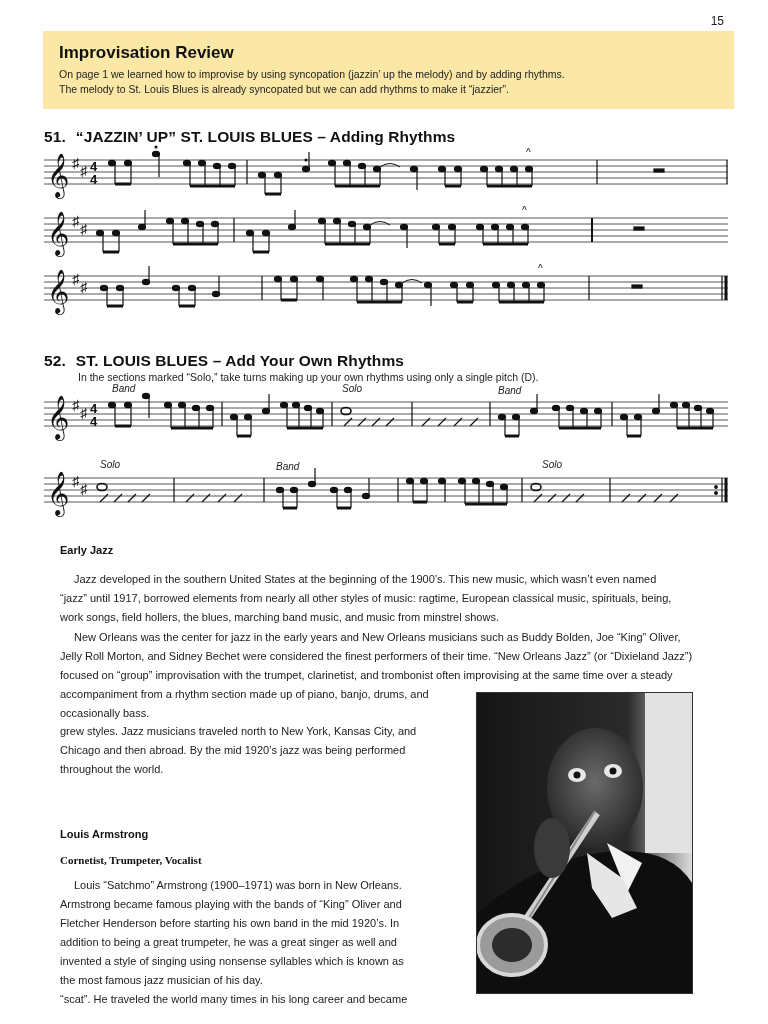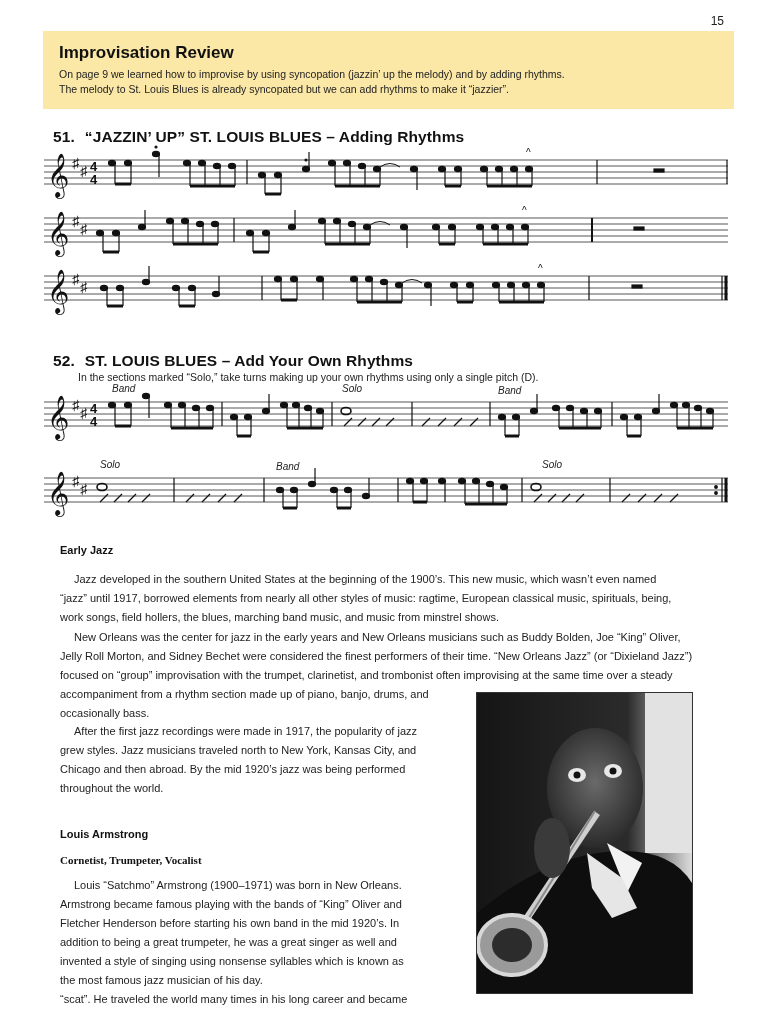--- a/index.html
+++ b/index.html
@@ -9,21 +9,21 @@
   }
   .page-number { position: absolute; top: 14px; right: 44px; font-size: 12px; color: #222; }
   .review-box {
     position: absolute; left: 43px; top: 31px; width: 691px; height: 78px;
     background: #fbe7a6; box-sizing: border-box; padding: 12px 16px 0 16px;
   }
   .review-title { font-size: 17px; font-weight: bold; margin: 0 0 4px 0; color: #111; }
   .review-text { font-size: 10.5px; line-height: 15px; color: #222; }
 
   .exercise-title { position: absolute; left: 44px; font-size: 15.5px; font-weight: bold; color: #111; letter-spacing: 0.1px; }
-  .exercise-title .num { margin-right: 10px; margin-left: 9px; }
+  .exercise-title .num { margin-right: 10px; }
   .exercise-sub { position: absolute; left: 78px; font-size: 10.5px; color: #222; }
 
   .staff { position: absolute; left: 44px; width: 684px; height: 60px; }
   .staff svg { display: block; }
 
   .section-title { position: absolute; left: 60px; font-size: 11px; font-weight: bold; color: #111; }
   .section-sub { position: absolute; left: 60px; font-size: 11px; font-weight: bold; color: #111; }
   .para { position: absolute; left: 60px; font-size: 11px; line-height: 19px; color: #222; }
   .para .indent { display: inline-block; width: 14px; }
 
@@ -32,21 +32,21 @@
     border: 1px solid #333; background: #222; overflow: hidden;
   }
 </style>
 </head>
 <body>
 
 <div class="page-number">15</div>
 
 <div class="review-box">
   <div class="review-title">Improvisation Review</div>
-  <div class="review-text">On page 9 we learned how to improvise by using syncopation (jazzin’ up the melody) and by adding rhythms.</div>
+  <div class="review-text">On page 1 we learned how to improvise by using syncopation (jazzin’ up the melody) and by adding rhythms.</div>
   <div class="review-text">The melody to St. Louis Blues is already syncopated but we can add rhythms to make it “jazzier”.</div>
 </div>
 
 <div class="exercise-title" style="top:128px;">
   <span class="num">51.</span><span>“JAZZIN’ UP” ST. LOUIS BLUES – Adding Rhythms</span>
 </div>
 
 <div class="staff" style="top:142px;">
   <svg width="684" height="60" viewBox="0 0 684 60">
     <g stroke="#444" stroke-width="0.9">
@@ -454,21 +454,20 @@
 
 <div class="para" style="top:628px; width:670px;">
   <div><span class="indent"></span><span>New Orleans was the center for jazz in the early years and New Orleans musicians such as Buddy Bolden, Joe “King” Oliver,</span></div>
   <div>Jelly Roll Morton, and Sidney Bechet were considered the finest performers of their time.  “New Orleans Jazz” (or “Dixieland Jazz”)</div>
   <div>focused on “group” improvisation with the trumpet, clarinetist, and trombonist often improvising at the same time over a steady</div>
   <div>accompaniment from a rhythm section made up of piano, banjo, drums, and</div>
   <div>occasionally bass.</div>
 </div>
 
 <div class="para" style="top:722px; width:400px;">
-  <div><span class="indent"></span><span>After the first jazz recordings were made in 1917, the popularity of jazz</span></div>
   <div>grew styles.  Jazz musicians traveled north to New York, Kansas City, and</div>
   <div>Chicago and then abroad.  By the mid 1920’s jazz was being performed</div>
   <div>throughout the world.</div>
 </div>
 
 <div class="section-title" style="top:828px;">Louis Armstrong</div>
 <div class="section-sub" style="top:854px;font-family:Liberation Serif, serif;">Cornetist, Trumpeter, Vocalist</div>
 
 <div class="para" style="top:876px; width:400px;">
   <div><span class="indent"></span><span>Louis “Satchmo” Armstrong (1900–1971) was born in New Orleans.</span></div>

